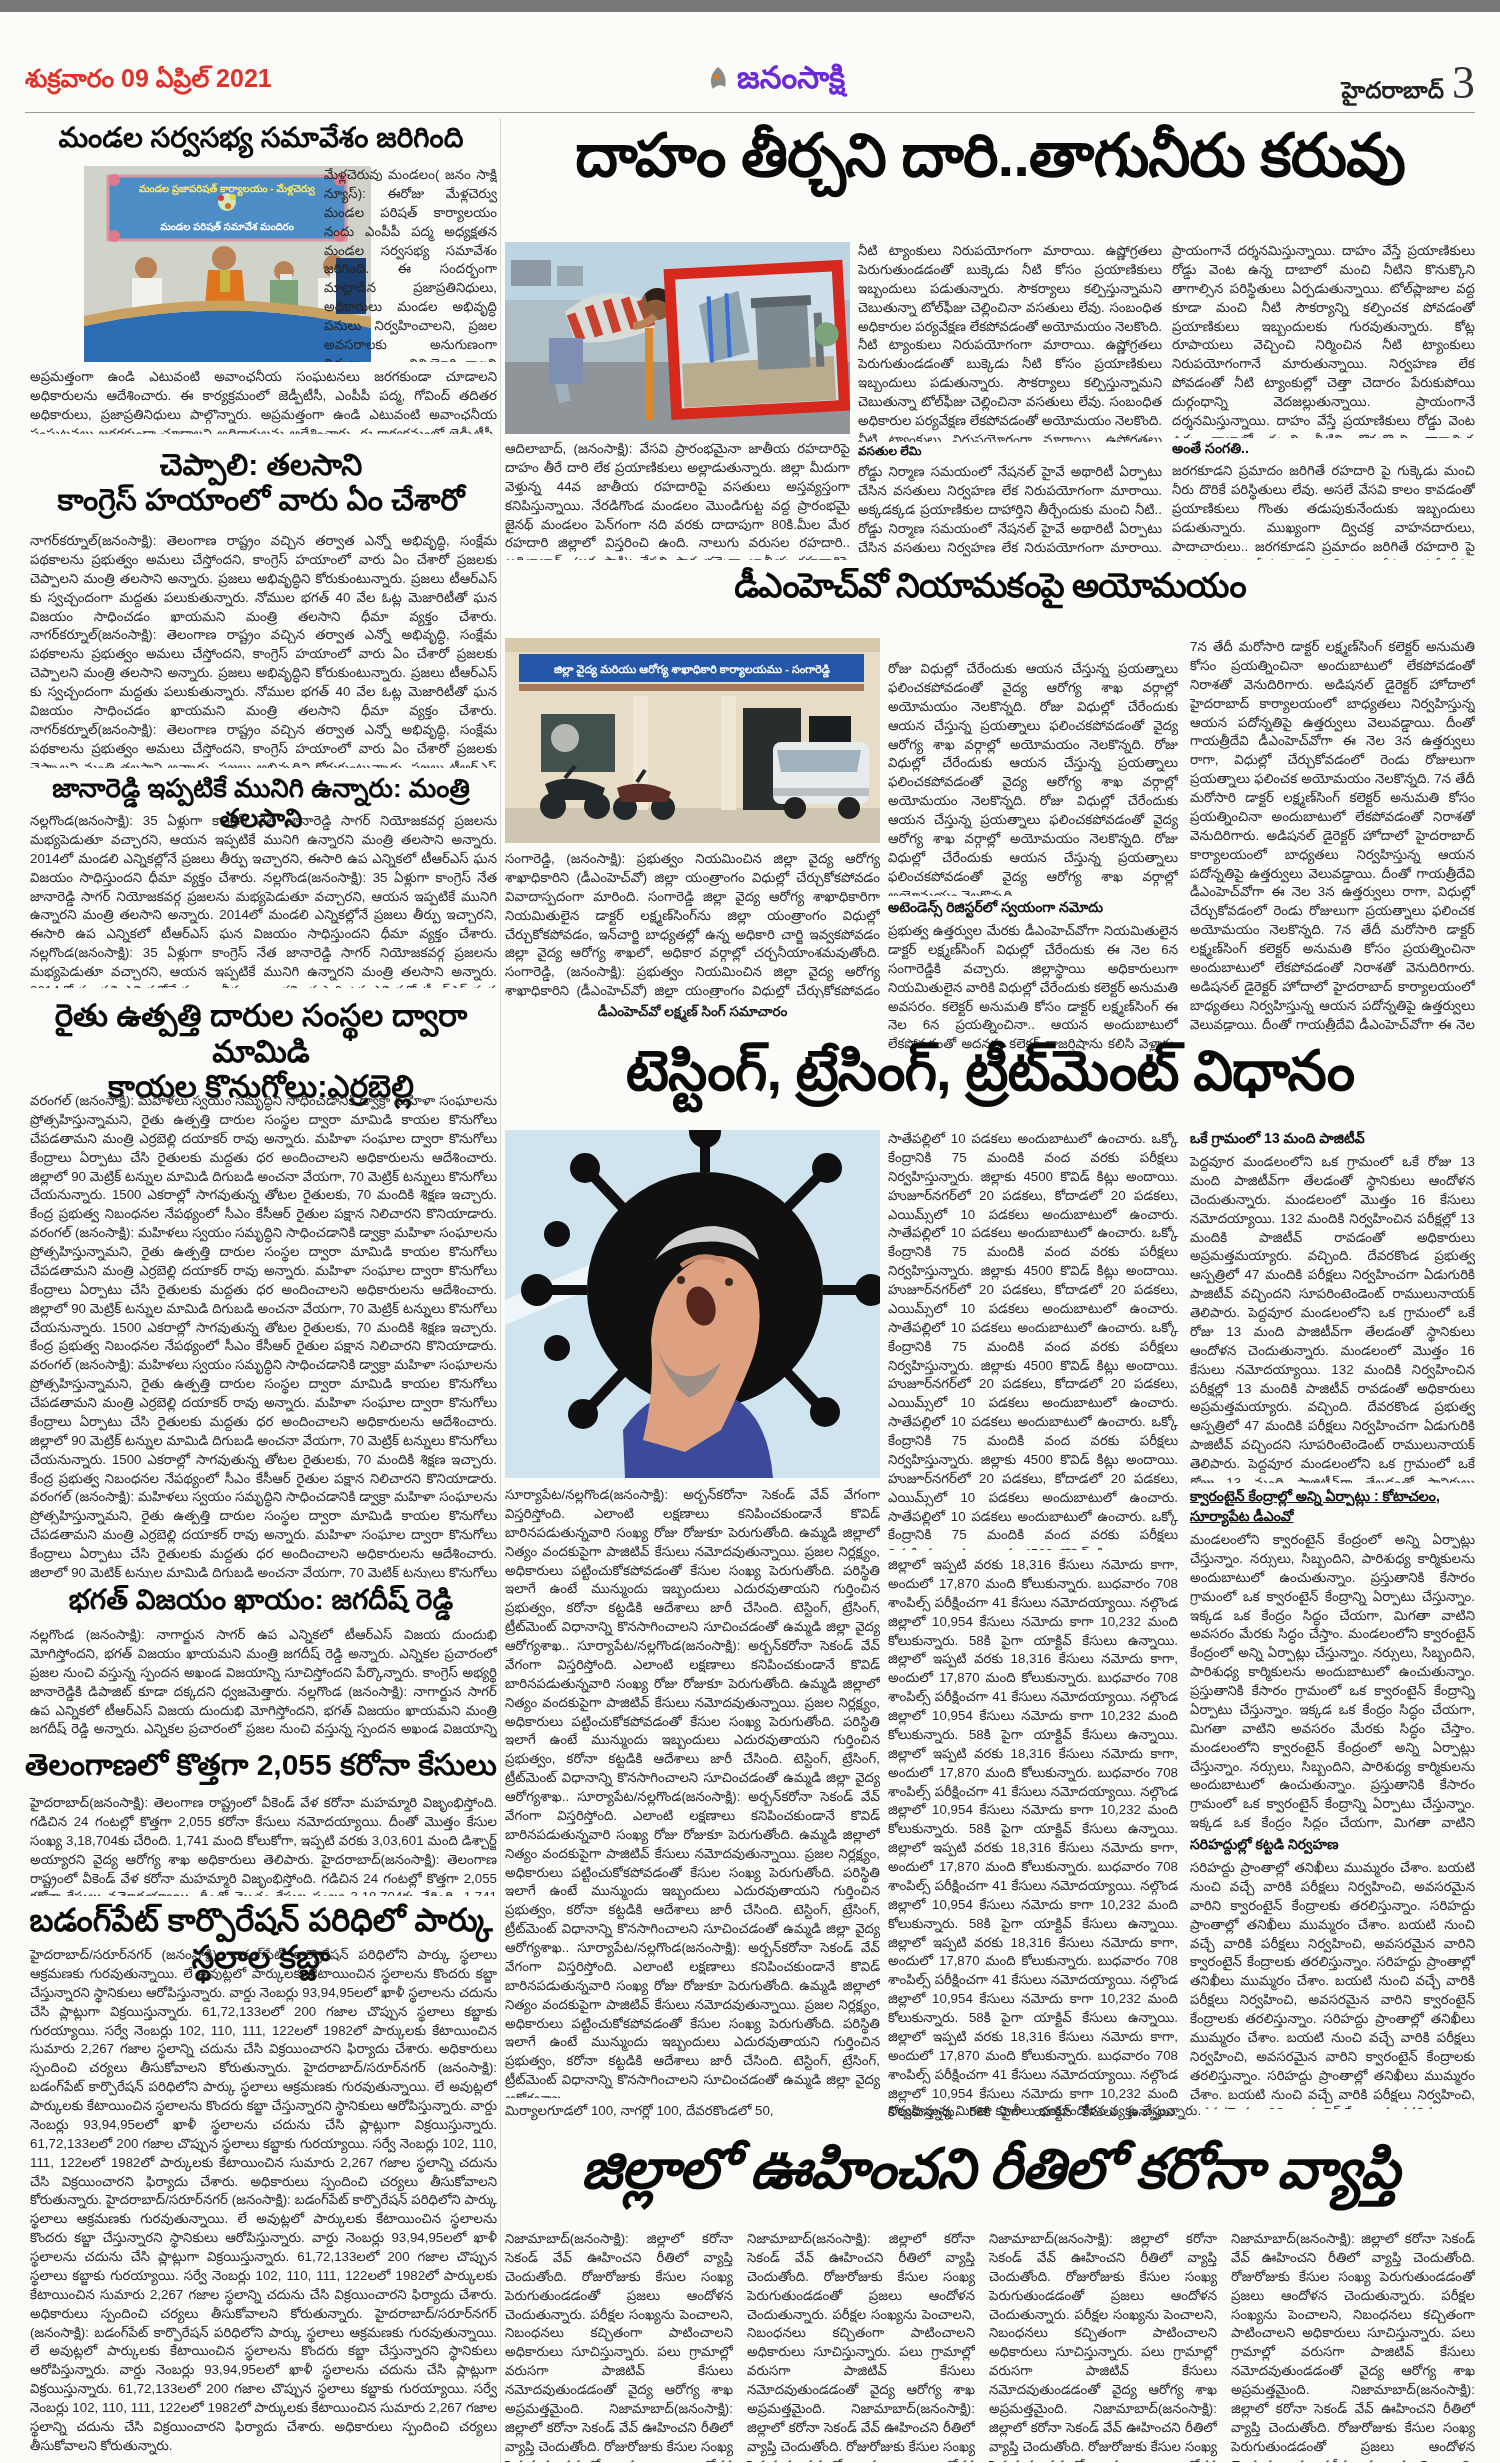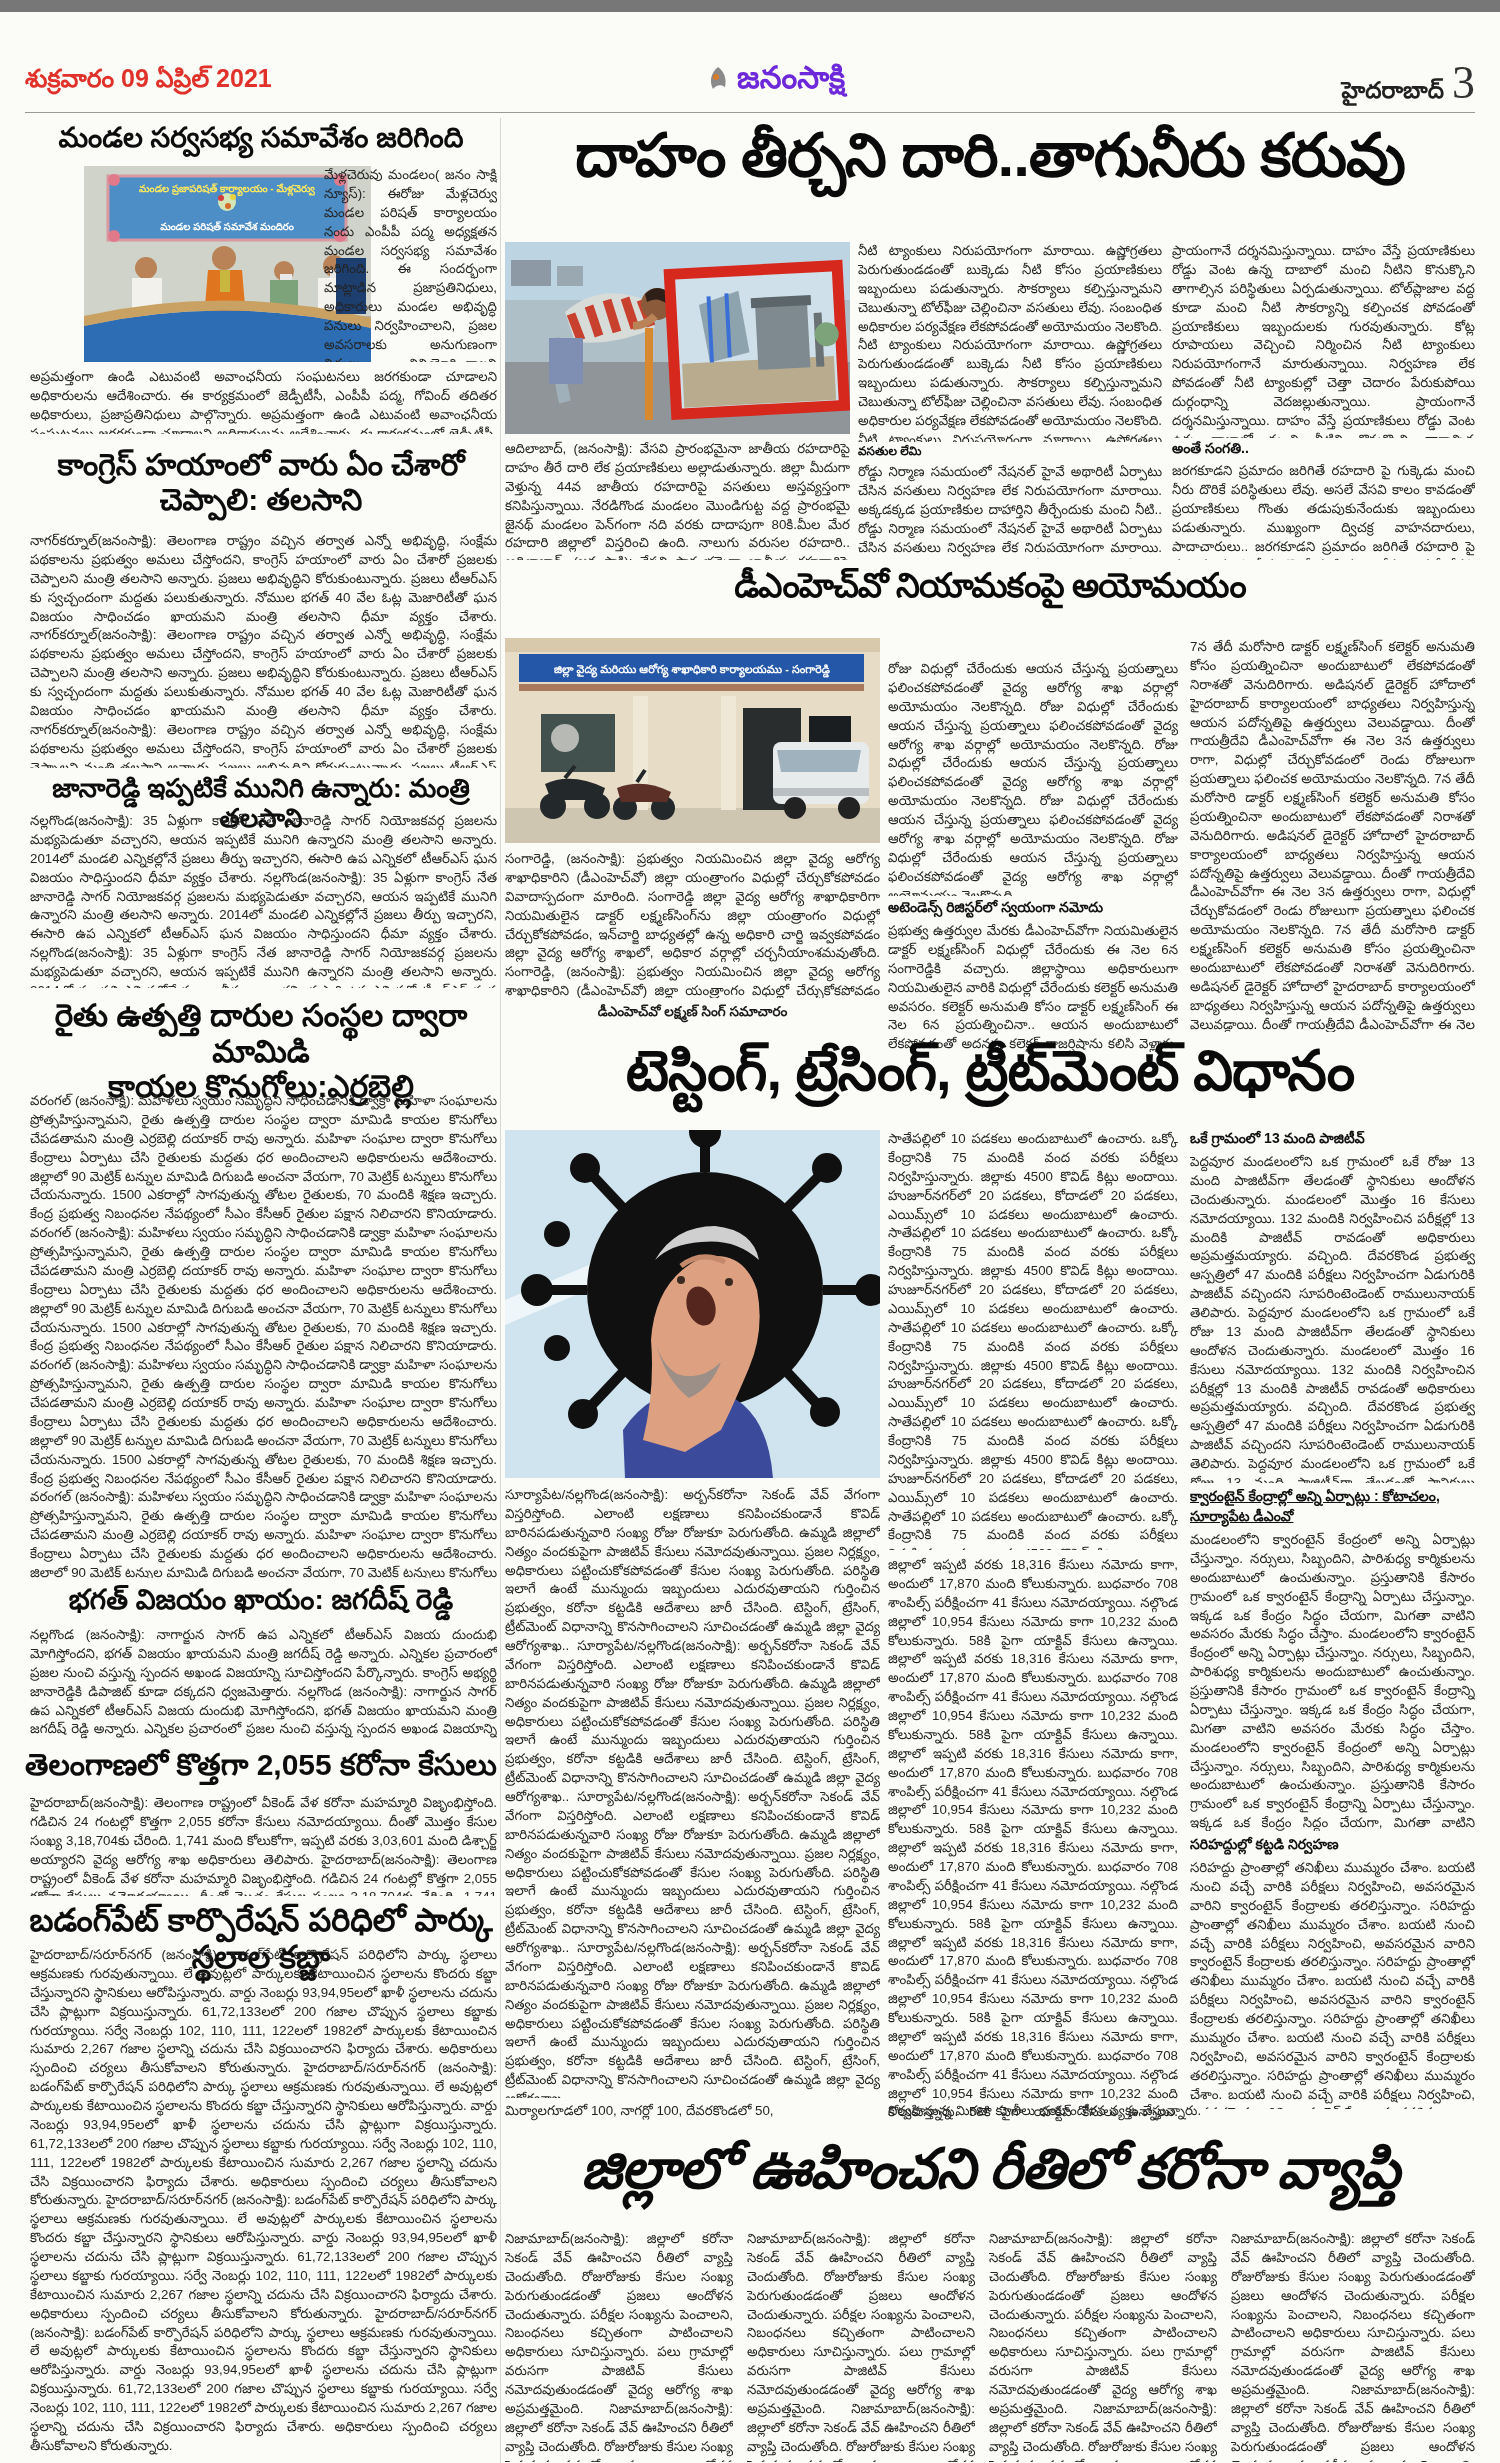--- a/index.html
+++ b/index.html
@@ -77,22 +77,22 @@
 
       <path d="M0 196 L0 160 Q143 128 287 162 L287 196 Z" fill="#2d6db3"></path>
       <path d="M0 160 Q143 128 287 162 L287 152 Q143 118 0 150 Z" fill="#c9a263"></path>
       <rect x="252" y="92" width="30" height="56" fill="#1d3f70"></rect>
     </svg>
   </div>
   <div class="abs body-text" style="left:324px;top:154px;width:173px;height:196px;">మేళ్లచెరువు మండలం( జనం సాక్షి న్యూస్): ఈరోజు మేళ్లచెర్వు మండల పరిషత్ కార్యాలయం నందు ఎంపీపీ పద్మ అధ్యక్షతన మండల సర్వసభ్య సమావేశం జరిగింది. ఈ సందర్భంగా మాట్లాడిన ప్రజాప్రతినిధులు, అధికారులు మండల అభివృద్ధి పనులు నిర్వహించాలని, ప్రజల అవసరాలకు అనుగుణంగా నిధులు వినియోగించాలని సూచించారు.</div>
   <div class="abs body-text" style="left:30px;top:356px;width:467px;height:66px;">అప్రమత్తంగా ఉండి ఎటువంటి అవాంఛనీయ సంఘటనలు జరగకుండా చూడాలని అధికారులను ఆదేశించారు. ఈ కార్యక్రమంలో జెడ్పీటీసీ, ఎంపీపీ పద్మ, గోవింద్ తదితర అధికారులు, ప్రజాప్రతినిధులు పాల్గొన్నారు. అప్రమత్తంగా ఉండి ఎటువంటి అవాంఛనీయ సంఘటనలు జరగకుండా చూడాలని అధికారులను ఆదేశించారు. ఈ కార్యక్రమంలో జెడ్పీటీసీ, ఎంపీపీ పద్మ, గోవింద్ తదితర అధికారులు, ప్రజాప్రతినిధులు పాల్గొన్నారు. </div>
 
   <div class="abs lhead" style="left:25px;top:436px;width:472px;font-size:30px;">
+    <div>చెప్పాలి: తలసాని</div>
     <div>కాంగ్రెస్ హయాంలో వారు ఏం చేశారో</div>
-    <div>చెప్పాలి: తలసాని</div>
   </div>
   <div class="abs body-text" style="left:30px;top:520px;width:467px;height:236px;">నాగర్‌కర్నూల్(జనంసాక్షి): తెలంగాణ రాష్ట్రం వచ్చిన తర్వాత ఎన్నో అభివృద్ధి, సంక్షేమ పథకాలను ప్రభుత్వం అమలు చేస్తోందని, కాంగ్రెస్ హయాంలో వారు ఏం చేశారో ప్రజలకు చెప్పాలని మంత్రి తలసాని అన్నారు. ప్రజలు అభివృద్ధిని కోరుకుంటున్నారు. ప్రజలు టీఆర్ఎస్ కు స్వచ్చందంగా మద్దతు పలుకుతున్నారు. నోముల భగత్ 40 వేల ఓట్ల మెజారిటీతో ఘన విజయం సాధించడం ఖాయమని మంత్రి తలసాని ధీమా వ్యక్తం చేశారు. నాగర్‌కర్నూల్(జనంసాక్షి): తెలంగాణ రాష్ట్రం వచ్చిన తర్వాత ఎన్నో అభివృద్ధి, సంక్షేమ పథకాలను ప్రభుత్వం అమలు చేస్తోందని, కాంగ్రెస్ హయాంలో వారు ఏం చేశారో ప్రజలకు చెప్పాలని మంత్రి తలసాని అన్నారు. ప్రజలు అభివృద్ధిని కోరుకుంటున్నారు. ప్రజలు టీఆర్ఎస్ కు స్వచ్చందంగా మద్దతు పలుకుతున్నారు. నోముల భగత్ 40 వేల ఓట్ల మెజారిటీతో ఘన విజయం సాధించడం ఖాయమని మంత్రి తలసాని ధీమా వ్యక్తం చేశారు. నాగర్‌కర్నూల్(జనంసాక్షి): తెలంగాణ రాష్ట్రం వచ్చిన తర్వాత ఎన్నో అభివృద్ధి, సంక్షేమ పథకాలను ప్రభుత్వం అమలు చేస్తోందని, కాంగ్రెస్ హయాంలో వారు ఏం చేశారో ప్రజలకు చెప్పాలని మంత్రి తలసాని అన్నారు. ప్రజలు అభివృద్ధిని కోరుకుంటున్నారు. ప్రజలు టీఆర్ఎస్ కు స్వచ్చందంగా మద్దతు పలుకుతున్నారు. నోముల భగత్ 40 వేల ఓట్ల మెజారిటీతో ఘన విజయం సాధించడం ఖాయమని మంత్రి తలసాని ధీమా వ్యక్తం చేశారు. </div>
 
   <div class="abs lhead" style="left:25px;top:762px;width:472px;font-size:26px;">జానారెడ్డి ఇప్పటికే మునిగి ఉన్నారు: మంత్రి తలసాని</div>
   <div class="abs body-text" style="left:30px;top:800px;width:467px;height:176px;">నల్లగొండ(జనంసాక్షి): 35 ఏళ్లుగా కాంగ్రెస్ నేత జానారెడ్డి సాగర్ నియోజకవర్గ ప్రజలను మభ్యపెడుతూ వచ్చారని, ఆయన ఇప్పటికే మునిగి ఉన్నారని మంత్రి తలసాని అన్నారు. 2014లో మండలి ఎన్నికల్లోనే ప్రజలు తీర్పు ఇచ్చారని, ఈసారి ఉప ఎన్నికలో టీఆర్ఎస్ ఘన విజయం సాధిస్తుందని ధీమా వ్యక్తం చేశారు. నల్లగొండ(జనంసాక్షి): 35 ఏళ్లుగా కాంగ్రెస్ నేత జానారెడ్డి సాగర్ నియోజకవర్గ ప్రజలను మభ్యపెడుతూ వచ్చారని, ఆయన ఇప్పటికే మునిగి ఉన్నారని మంత్రి తలసాని అన్నారు. 2014లో మండలి ఎన్నికల్లోనే ప్రజలు తీర్పు ఇచ్చారని, ఈసారి ఉప ఎన్నికలో టీఆర్ఎస్ ఘన విజయం సాధిస్తుందని ధీమా వ్యక్తం చేశారు. నల్లగొండ(జనంసాక్షి): 35 ఏళ్లుగా కాంగ్రెస్ నేత జానారెడ్డి సాగర్ నియోజకవర్గ ప్రజలను మభ్యపెడుతూ వచ్చారని, ఆయన ఇప్పటికే మునిగి ఉన్నారని మంత్రి తలసాని అన్నారు. 2014లో మండలి ఎన్నికల్లోనే ప్రజలు తీర్పు ఇచ్చారని, ఈసారి ఉప ఎన్నికలో టీఆర్ఎస్ ఘన విజయం సాధిస్తుందని ధీమా వ్యక్తం చేశారు. </div>
 
   <div class="abs lhead" style="left:25px;top:986px;width:472px;font-size:31px;">
     <div>రైతు ఉత్పత్తి దారుల సంస్థల ద్వారా మామిడి</div>
     <div>కాయల కొనుగోలు:ఎర్రబెల్లి</div>
   </div>

